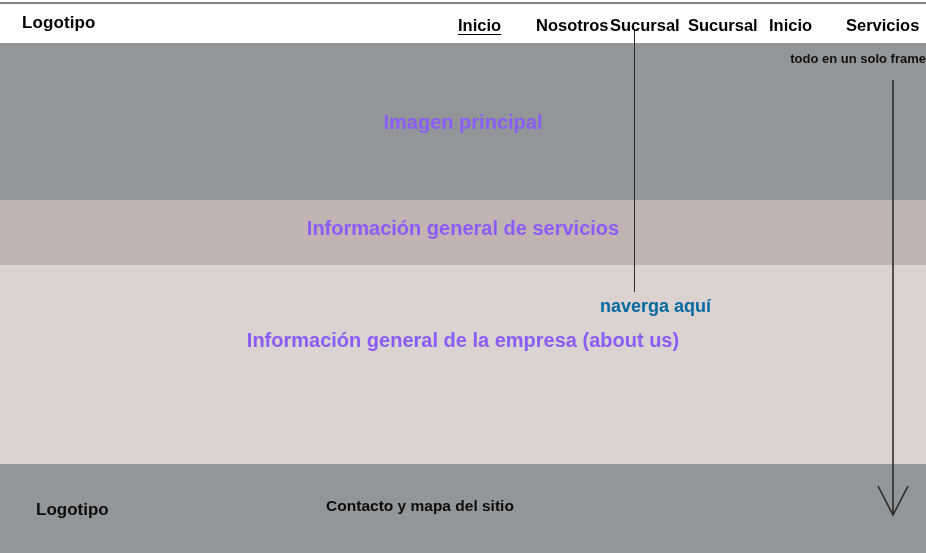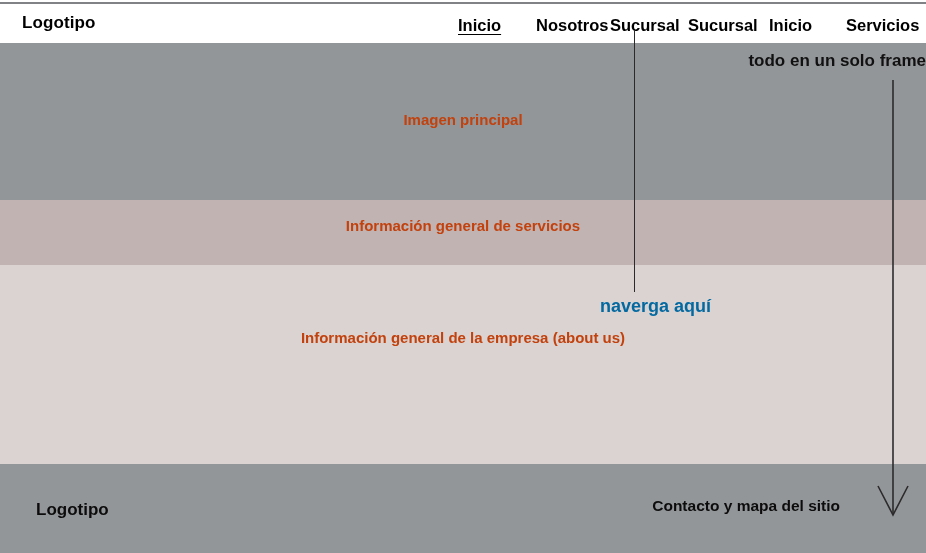--- a/index.html
+++ b/index.html
@@ -102,54 +102,54 @@
   .band-footer {
     top: 464px;
     height: 89px;
     background: #939699;
   }
 
   .band-label {
     position: absolute;
     width: 926px;
     text-align: center;
-    font-size: 15px;
-    color: #c2410c;
+    font-size: 20px;
+    color: #8b5cf6;
     white-space: nowrap;
   }
   .lbl-hero-main   { top: 111px; }
   .lbl-hero-sub    { top: 167px; }
   .lbl-services    { top: 217px; }
   .lbl-about       { top: 329px; }
 
   .footer-logo {
     position: absolute;
     left: 36px;
     top: 500px;
     font-size: 17px;
     color: #0c0c0c;
     white-space: nowrap;
   }
   .footer-center {
     position: absolute;
     left: 0;
     top: 497px;
     width: 840px;
-    text-align: right;
+    text-align: center;
     font-size: 15.5px;
     color: #0c0c0c;
     white-space: nowrap;
   }
 
   
   .anno-frame {
     position: absolute;
     right: 0px;
     top: 51px;
-    font-size: 17px;
+    font-size: 13px;
     color: #111111;
     white-space: nowrap;
   }
   .anno-navega {
     position: absolute;
     left: 600px;
     top: 296px;
     font-size: 18px;
     color: #0369a1;
     white-space: nowrap;

